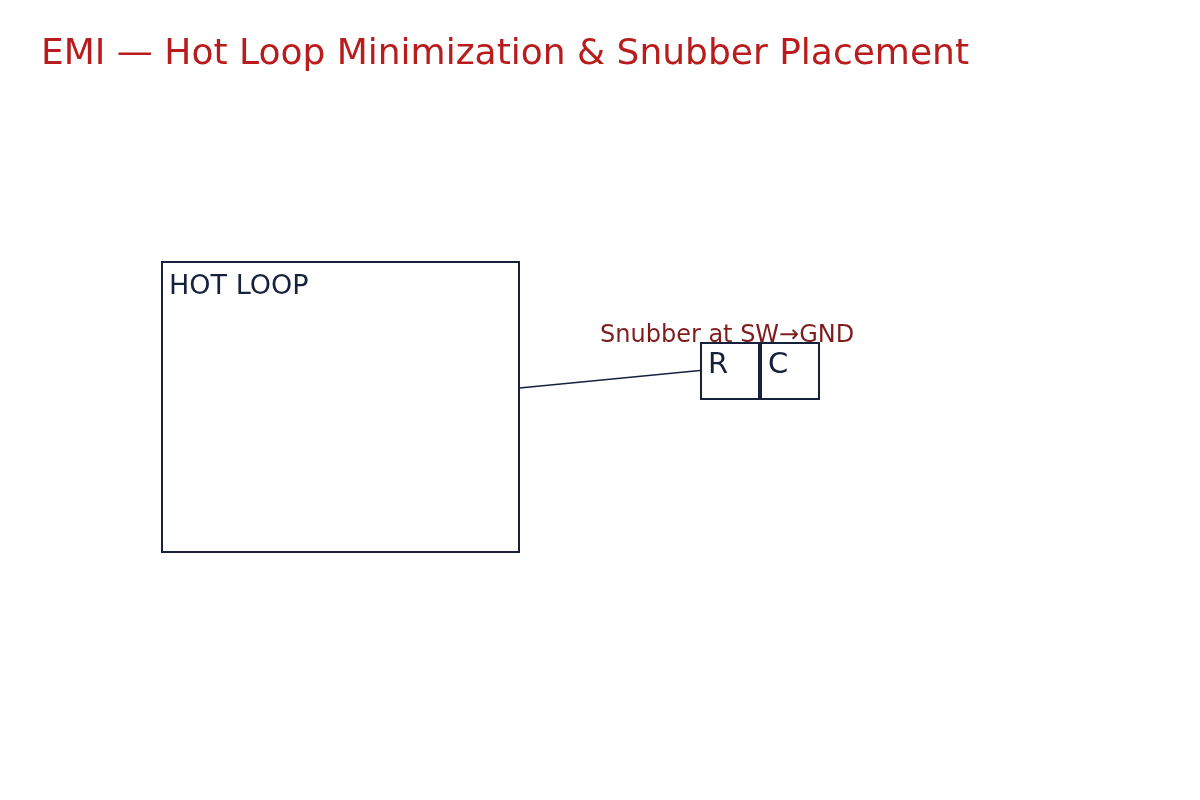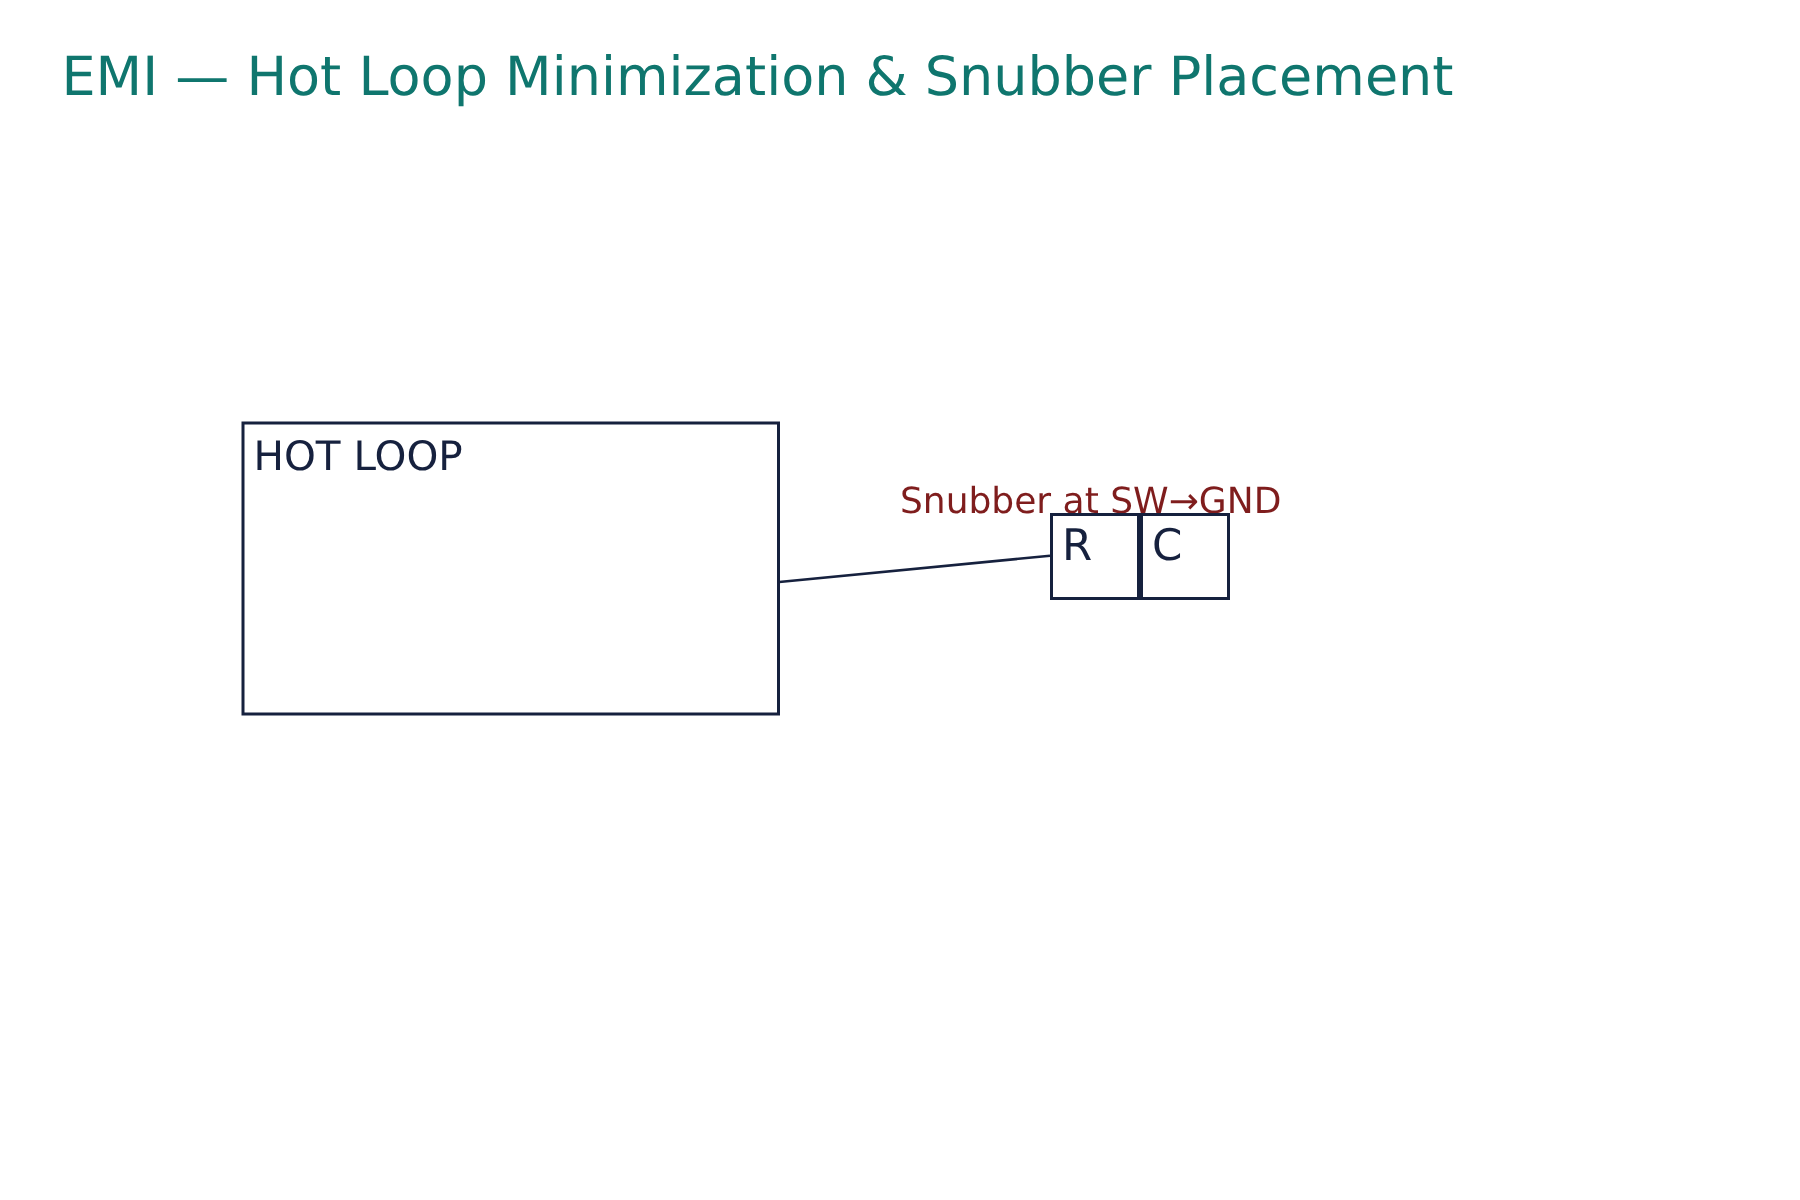--- a/index.html
+++ b/index.html
@@ -18,32 +18,31 @@
   }
   .page-title {
     position: absolute;
     left: 41px;
     top: 34px;
     margin: 0;
     font-size: 36px;
     font-weight: 400;
     line-height: 1;
     white-space: nowrap;
-    color: #0f766e;
+    color: #b91c1c;
   }
   .hot-loop-box {
     position: absolute;
     left: 161px;
     top: 261px;
     width: 359px;
-    height: 196px;
+    height: 292px;
     border: 2.5px solid #16213e;
     box-sizing: border-box;
     background: #ffffff;
-    margin-top: 20px;
   }
   .hot-loop-label {
     display: block;
     padding: 8px 0 0 6px;
     font-size: 27px;
     line-height: 1;
     white-space: nowrap;
   }
   .connector-svg {
     position: absolute;

